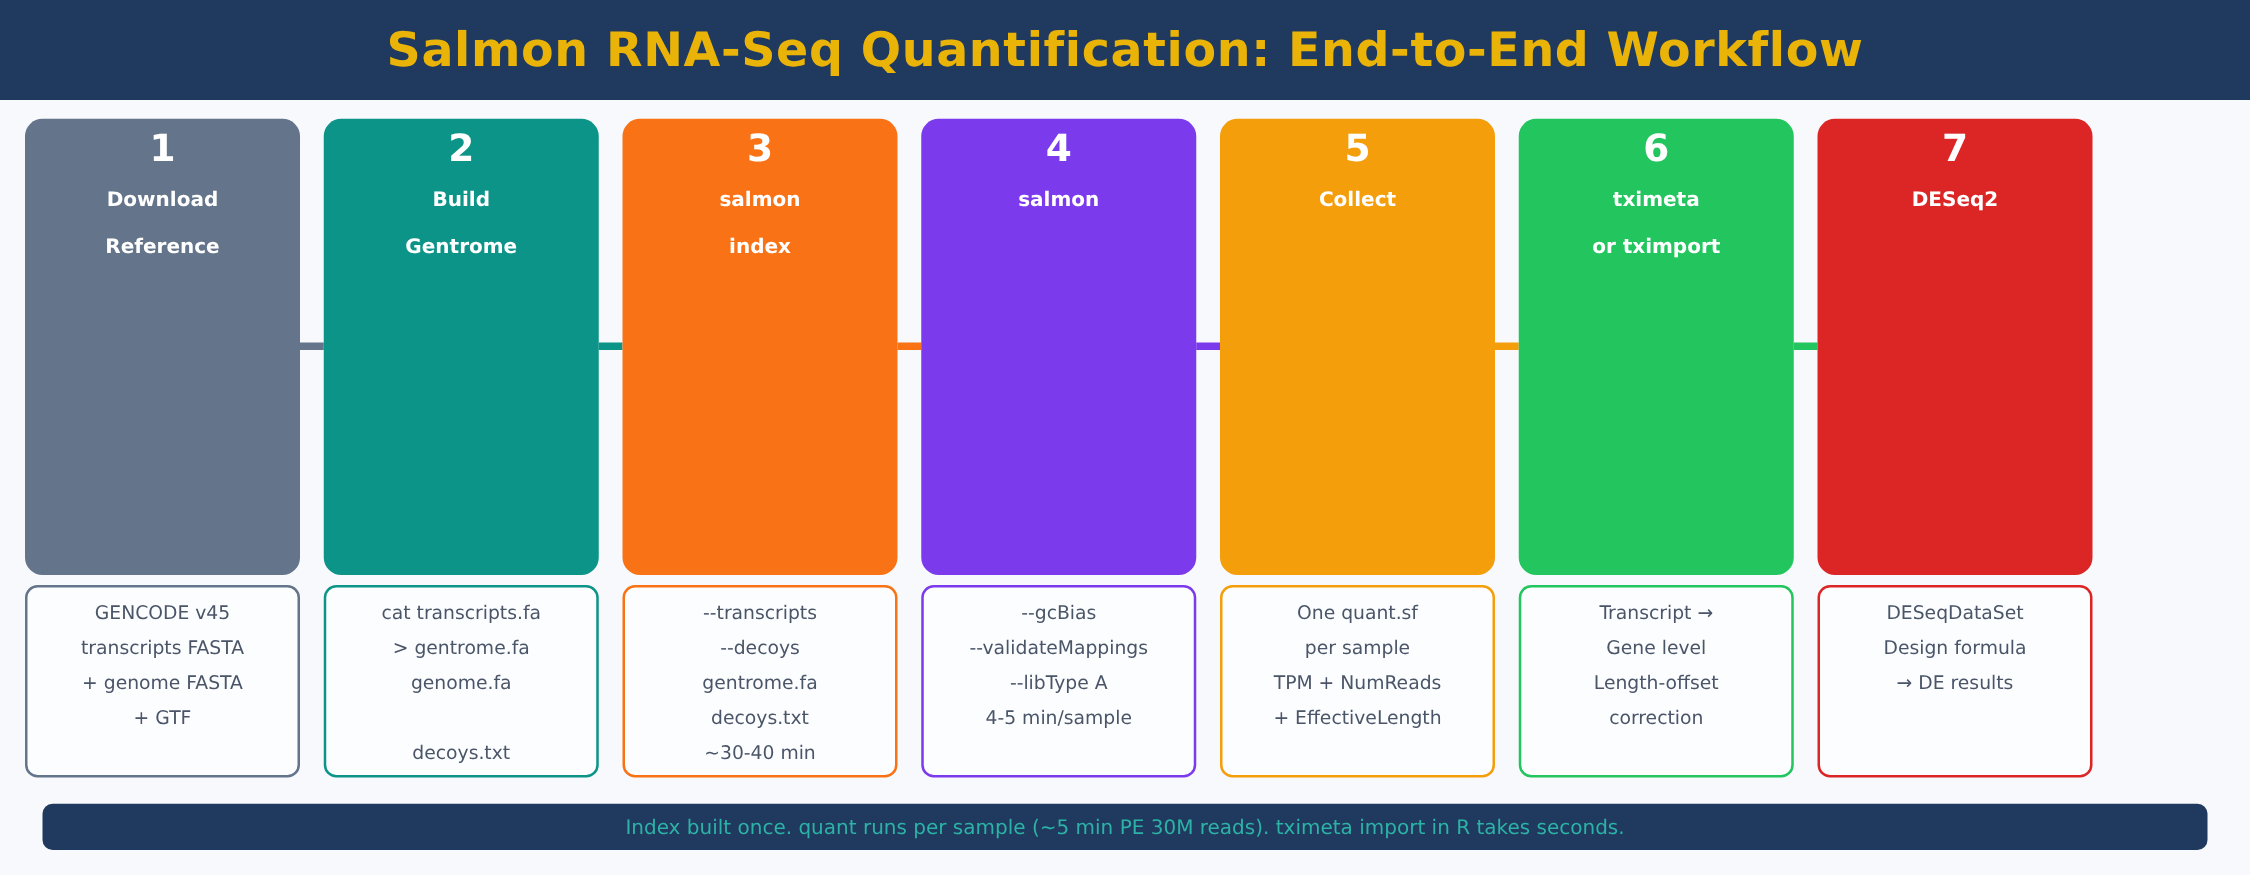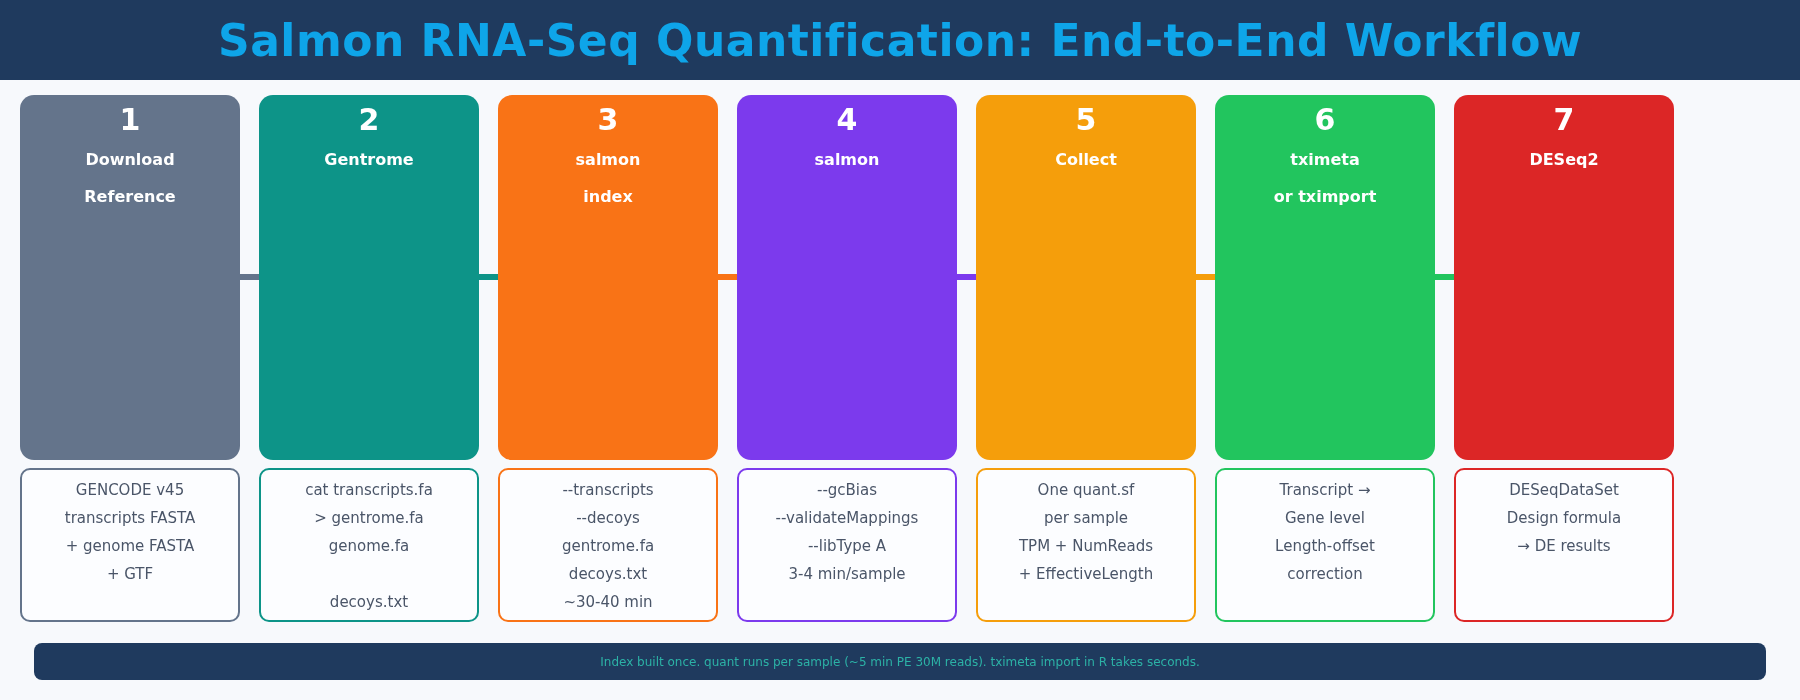--- a/index.html
+++ b/index.html
@@ -8,22 +8,22 @@
     background: #f7f9fc;
     font-family: "DejaVu Sans", sans-serif;
     overflow: hidden;
   }
   .header-bar {
     width: 1800px; height: 80px;
     background: #1f3a5e;
     display: flex; align-items: center; justify-content: center;
   }
   .page-title {
-    color: #0ea5e9;
-    font-size: 44px;
+    color: #eab308;
+    font-size: 38px;
     font-weight: bold;
     letter-spacing: 0.5px;
   }
   .steps-row {
     display: flex;
     gap: 19px;
     padding-left: 20px;
     margin-top: 15px;
   }
   .step-col {
@@ -80,21 +80,21 @@
     white-space: nowrap;
   }
   .footer-note-bar {
     margin: 21px 34px 0;
     height: 37px;
     background: #1f3a5e;
     border-radius: 8px;
     display: flex; align-items: center; justify-content: center;
   }
   .footer-note {
-    font-size: 12px;
+    font-size: 16px;
     color: #2cb2a6;
   }
 </style>
 </head>
 <body>
 
 <div class="header-bar">
   <div class="page-title">Salmon RNA-Seq Quantification: End-to-End Workflow</div>
 </div>
 
@@ -115,20 +115,21 @@
       <div class="detail-line">+ genome FASTA</div>
       <div class="detail-line">+ GTF</div>
       <div class="detail-line"></div>
     </div>
   </div>
 
   <div class="step-col" style="--accent: #0d9488;">
     <div class="step-card">
       <div class="step-number">2</div>
       <div class="step-title">
+        <span>Build</span>
         <span>Gentrome</span>
       </div>
     </div>
     <div class="connector"></div>
     <div class="detail-box">
       <div class="detail-line">cat transcripts.fa</div>
       <div class="detail-line">&gt; gentrome.fa</div>
       <div class="detail-line">genome.fa</div>
       <div class="detail-line"></div>
       <div class="detail-line">decoys.txt</div>
@@ -158,21 +159,21 @@
       <div class="step-number">4</div>
       <div class="step-title">
         <span>salmon</span>
       </div>
     </div>
     <div class="connector"></div>
     <div class="detail-box">
       <div class="detail-line">--gcBias</div>
       <div class="detail-line">--validateMappings</div>
       <div class="detail-line">--libType A</div>
-      <div class="detail-line">3-4 min/sample</div>
+      <div class="detail-line">4-5 min/sample</div>
       <div class="detail-line"></div>
     </div>
   </div>
 
   <div class="step-col" style="--accent: #f59e0b;">
     <div class="step-card">
       <div class="step-number">5</div>
       <div class="step-title">
         <span>Collect</span>
       </div>

